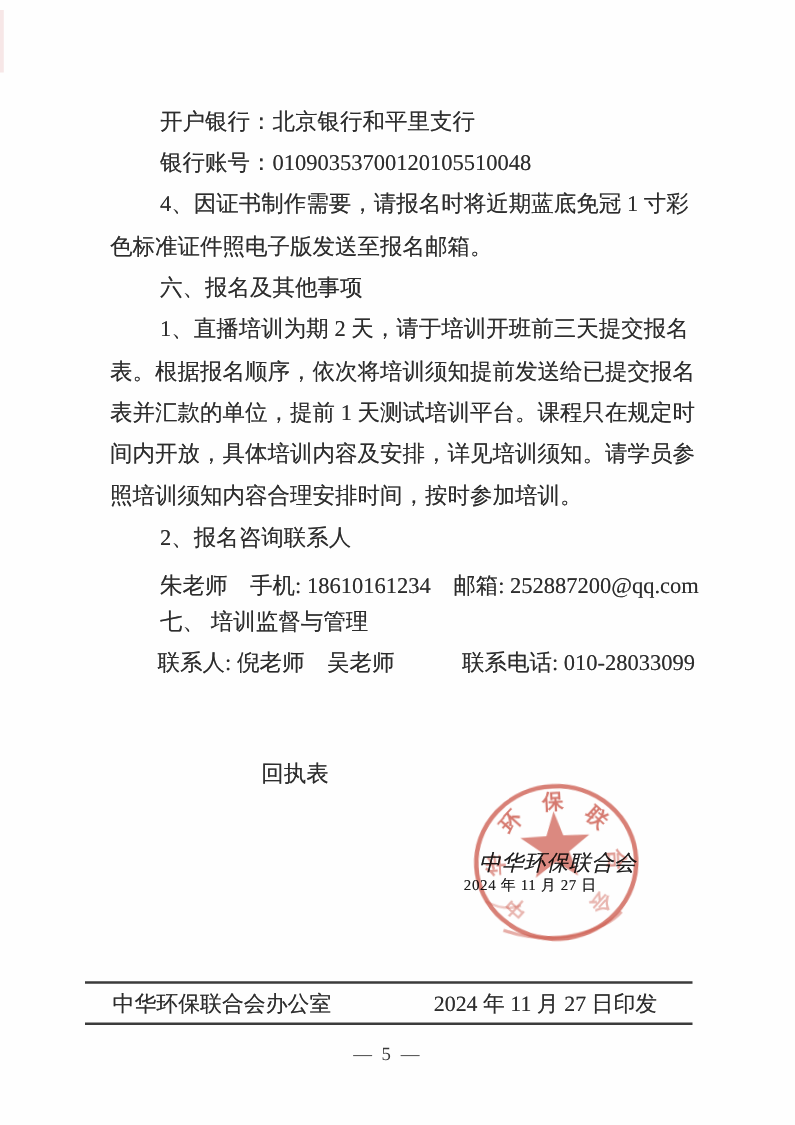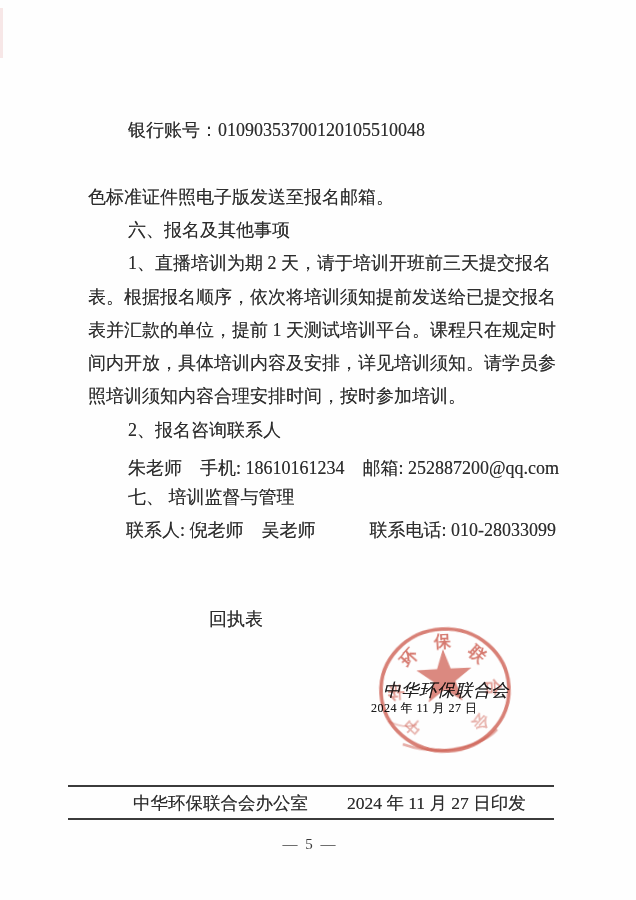--- a/index.html
+++ b/index.html
@@ -45,36 +45,38 @@
   .sig-date{left:371px;top:700px;font-size:12px;letter-spacing:.5px;}
   .footer-rule{
     position:absolute;left:68px;width:486px;background:#3b3b3b;
   }
   .footer-rule.top{top:785px;height:1.8px;}
   .footer-rule.bottom{top:818px;height:2.2px;}
   .footer-text{
     position:absolute;top:791px;font-size:17.5px;white-space:pre;
     color:#2d2d2d;text-shadow:0 0 0.5px rgba(40,40,40,.6);
   }
-  .footer-office{left:90px;margin-left:43px;}
+  .footer-office{left:90px;}
   .footer-printdate{left:347px;}
   .page-number{
     position:absolute;left:240px;top:836px;width:140px;
     text-align:center;font-size:15px;letter-spacing:2px;color:#3a3a3a;
     white-space:pre;
   }
 </style>
 </head>
 <body>
 
 <div class="page">
 
   <div class="scan-smudge"></div>
 
+  <div class="line" style="left:128px;top:86px">开户银行：北京银行和平里支行</div>
   <div class="line" style="left:128px;top:119px">银行账号：01090353700120105510048</div>
+  <div class="line" style="left:128px;top:152px">4、因证书制作需要，请报名时将近期蓝底免冠 1 寸彩</div>
   <div class="line" style="left:88px;top:186px">色标准证件照电子版发送至报名邮箱。</div>
   <div class="line" style="left:128px;top:219px">六、报名及其他事项</div>
   <div class="line" style="left:128px;top:252px">1、直播培训为期 2 天，请于培训开班前三天提交报名</div>
   <div class="line" style="left:88px;top:286px">表。根据报名顺序，依次将培训须知提前发送给已提交报名</div>
   <div class="line" style="left:88px;top:319px">表并汇款的单位，提前 1 天测试培训平台。课程只在规定时</div>
   <div class="line" style="left:88px;top:352px">间内开放，具体培训内容及安排，详见培训须知。请学员参</div>
   <div class="line" style="left:88px;top:385px">照培训须知内容合理安排时间，按时参加培训。</div>
   <div class="line" style="left:128px;top:419px">2、报名咨询联系人</div>
   <div class="line" style="left:128px;top:457px">朱老师　手机: 18610161234　邮箱: 252887200@qq.com</div>
   <div class="line" style="left:128px;top:486px">七、 培训监督与管理</div>

